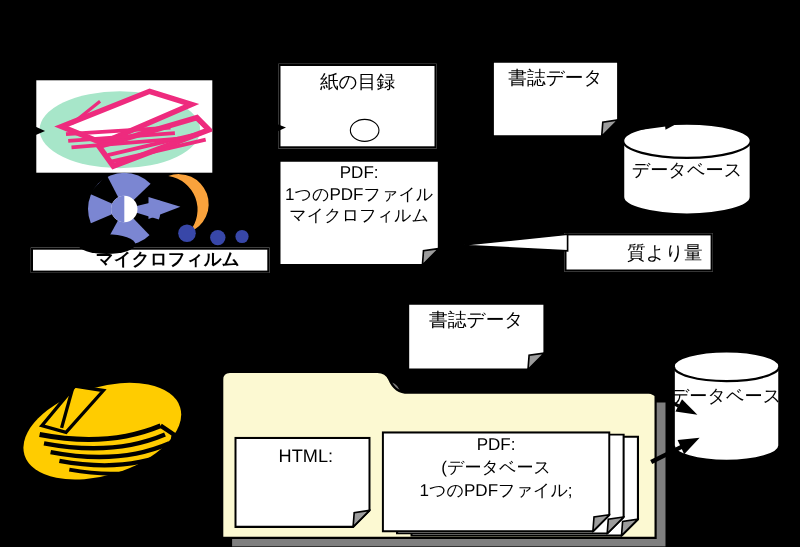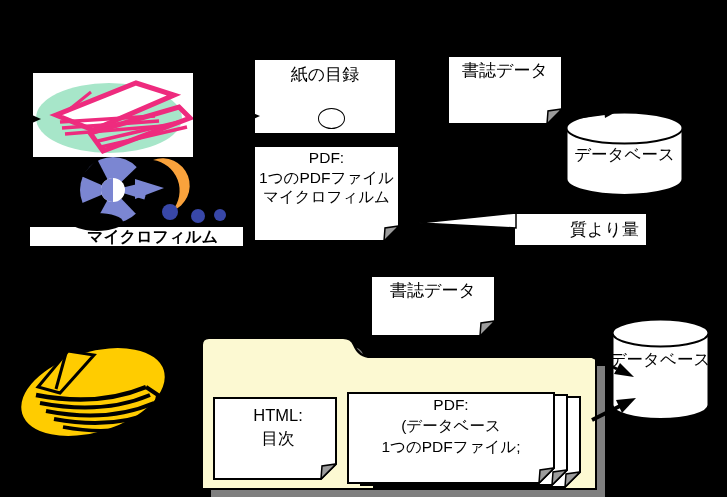--- a/index.html
+++ b/index.html
@@ -143,21 +143,20 @@
     </div>
   </div>
 
   <div class="note z3" style="left:213px;top:397px;width:130px;height:83px;">
       <svg class="note-bg" width="124" height="83" viewBox="0 0 124 83">
         <path d="M1,1 H123 V67 L108,82 H1 Z" fill="#fff" stroke="#000" stroke-width="2"></path>
         <path d="M108,82 L123,67 L109,69 Z" fill="#9C9C9C" stroke="#000" stroke-width="1.5"></path>
       </svg>
     <div class="content" style="padding-top:7px;font-size:16.5px;line-height:23px;">
       <div class="line">HTML:</div>
-      <div class="line">目次</div>
     </div>
   </div>
 
   <div class="abs z2" style="left:611px;top:318px;">
     <svg width="99" height="104" viewBox="0 0 99 104">
       <path d="M1.5,15 V87 A48,14 0 0 0 97.5,87 V15" fill="#fff" stroke="#000" stroke-width="2"></path>
       <ellipse cx="49.5" cy="15" rx="48" ry="13.5" fill="#fff" stroke="#000" stroke-width="2"></ellipse>
     </svg>
   </div>
   <div class="lbl z2" style="left:604px;top:349px;width:112px;font-size:16.5px;">データベース</div>

